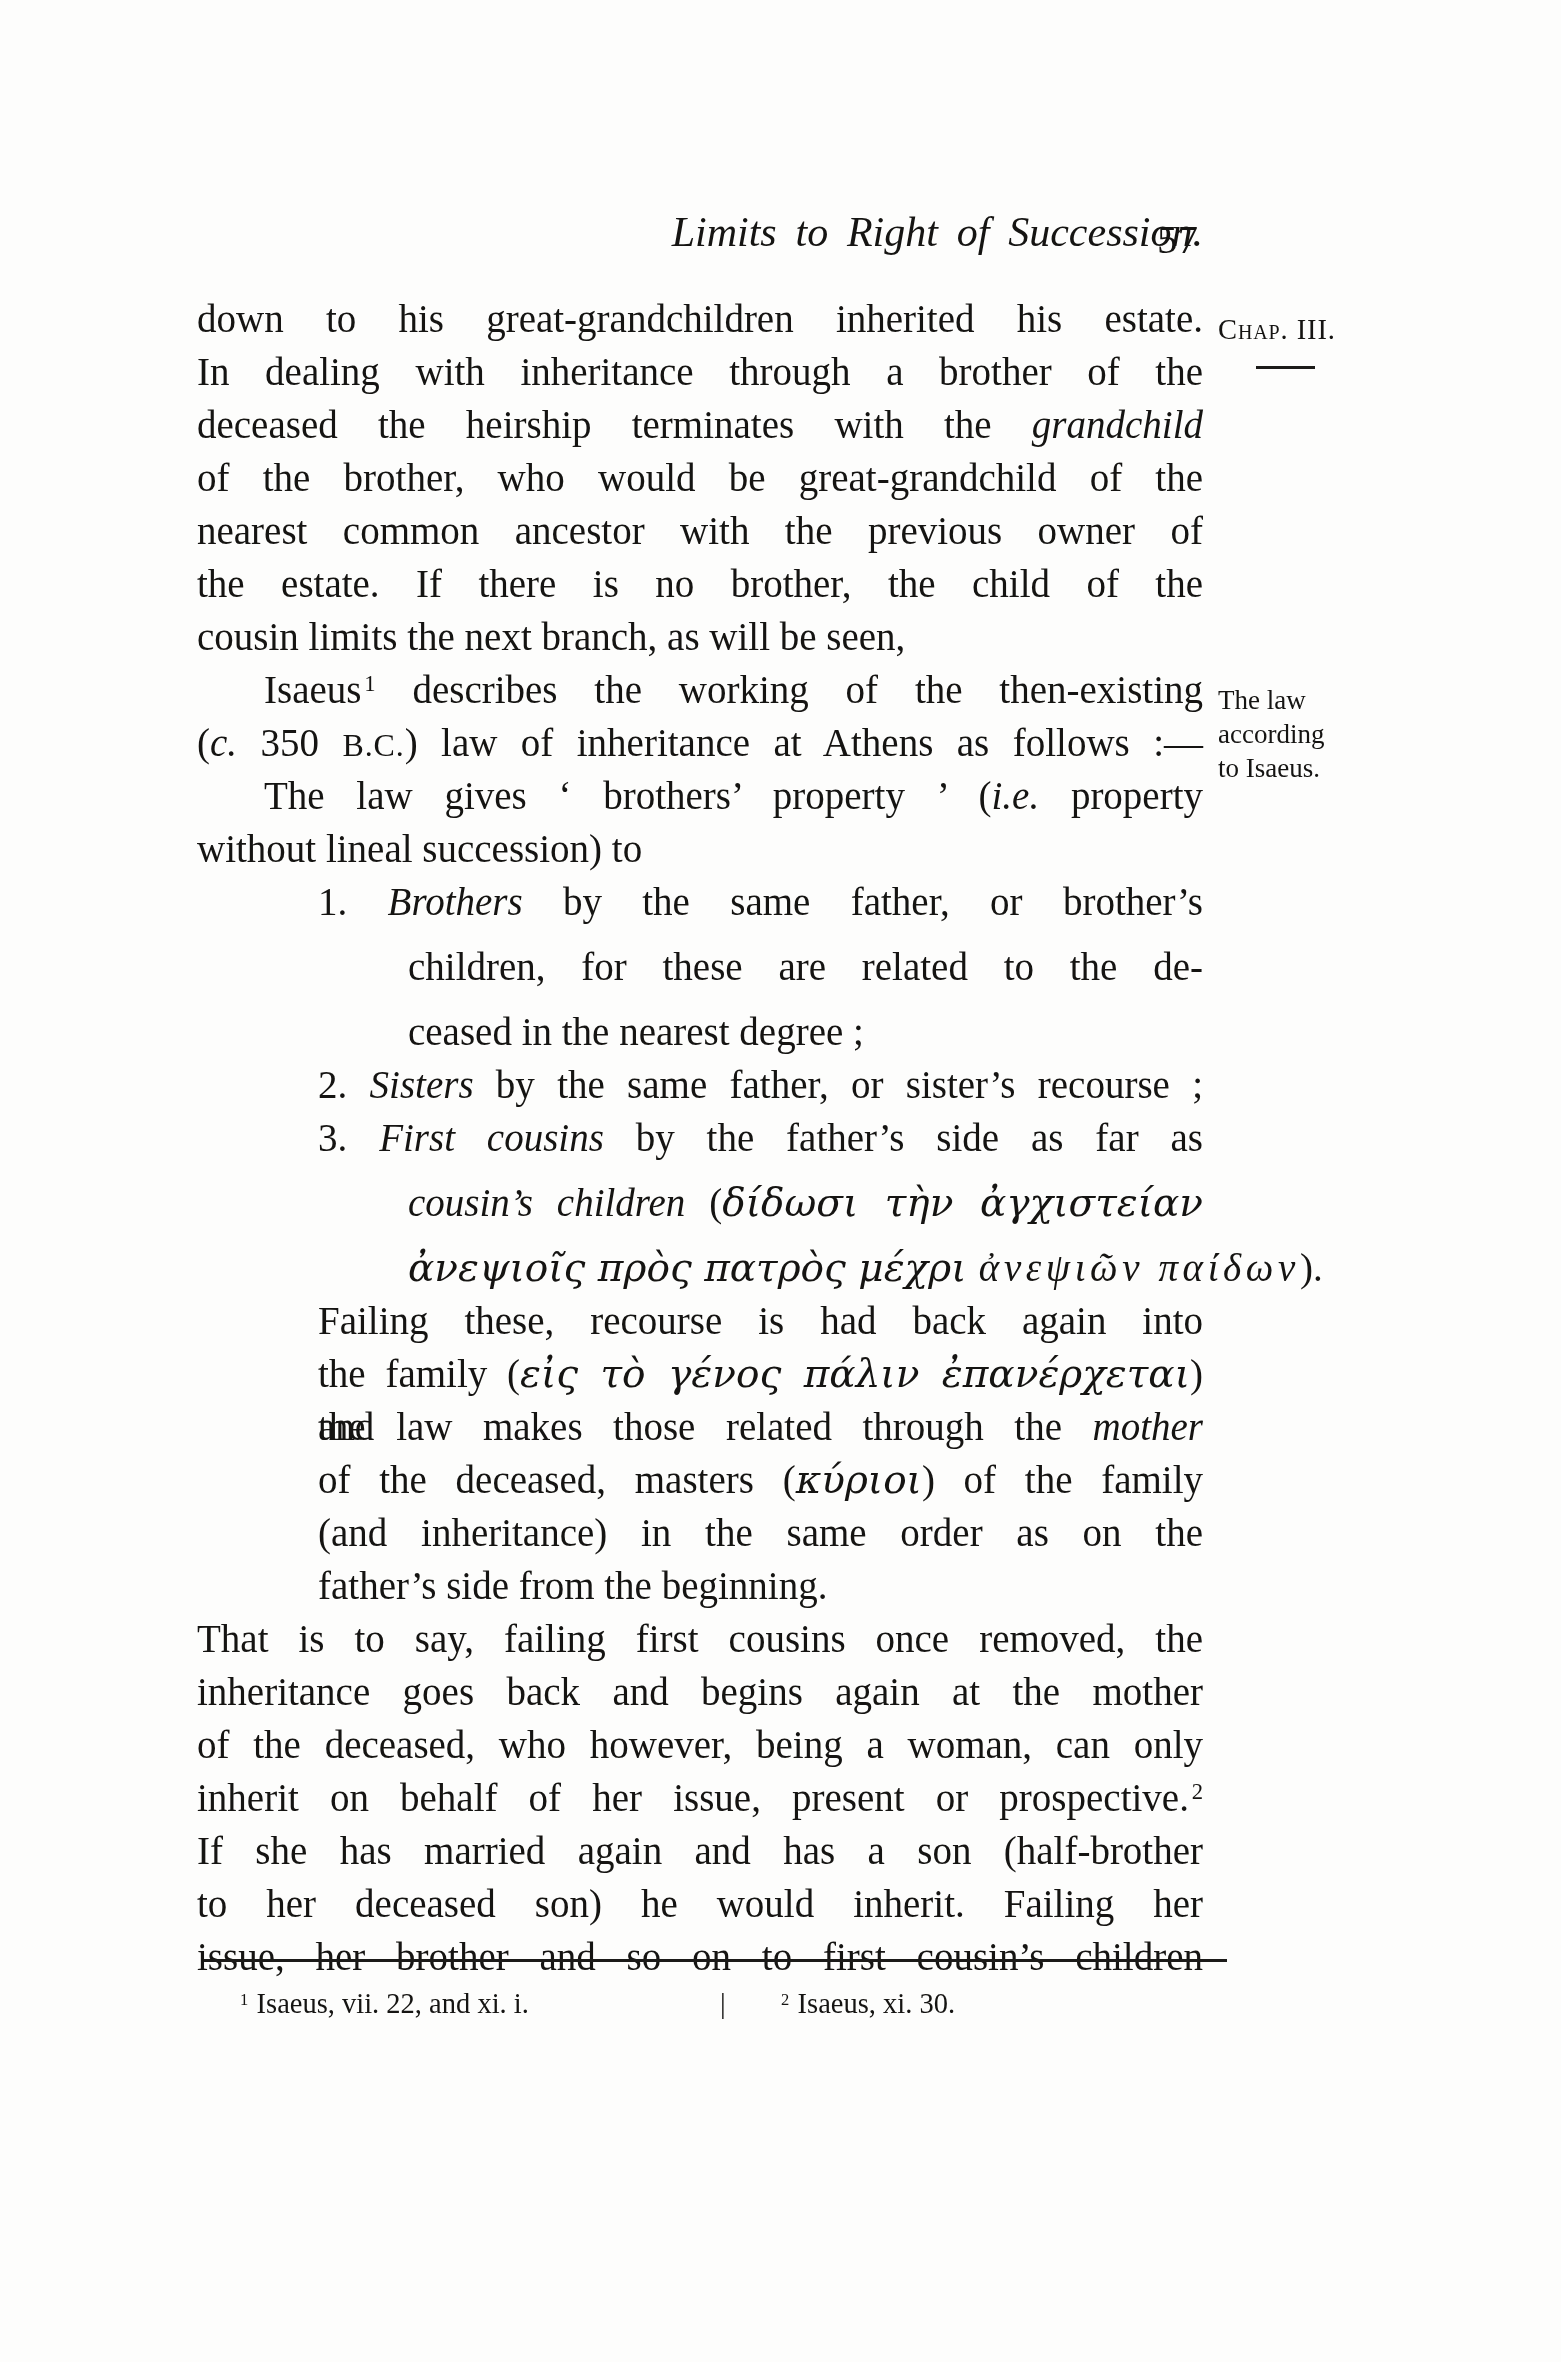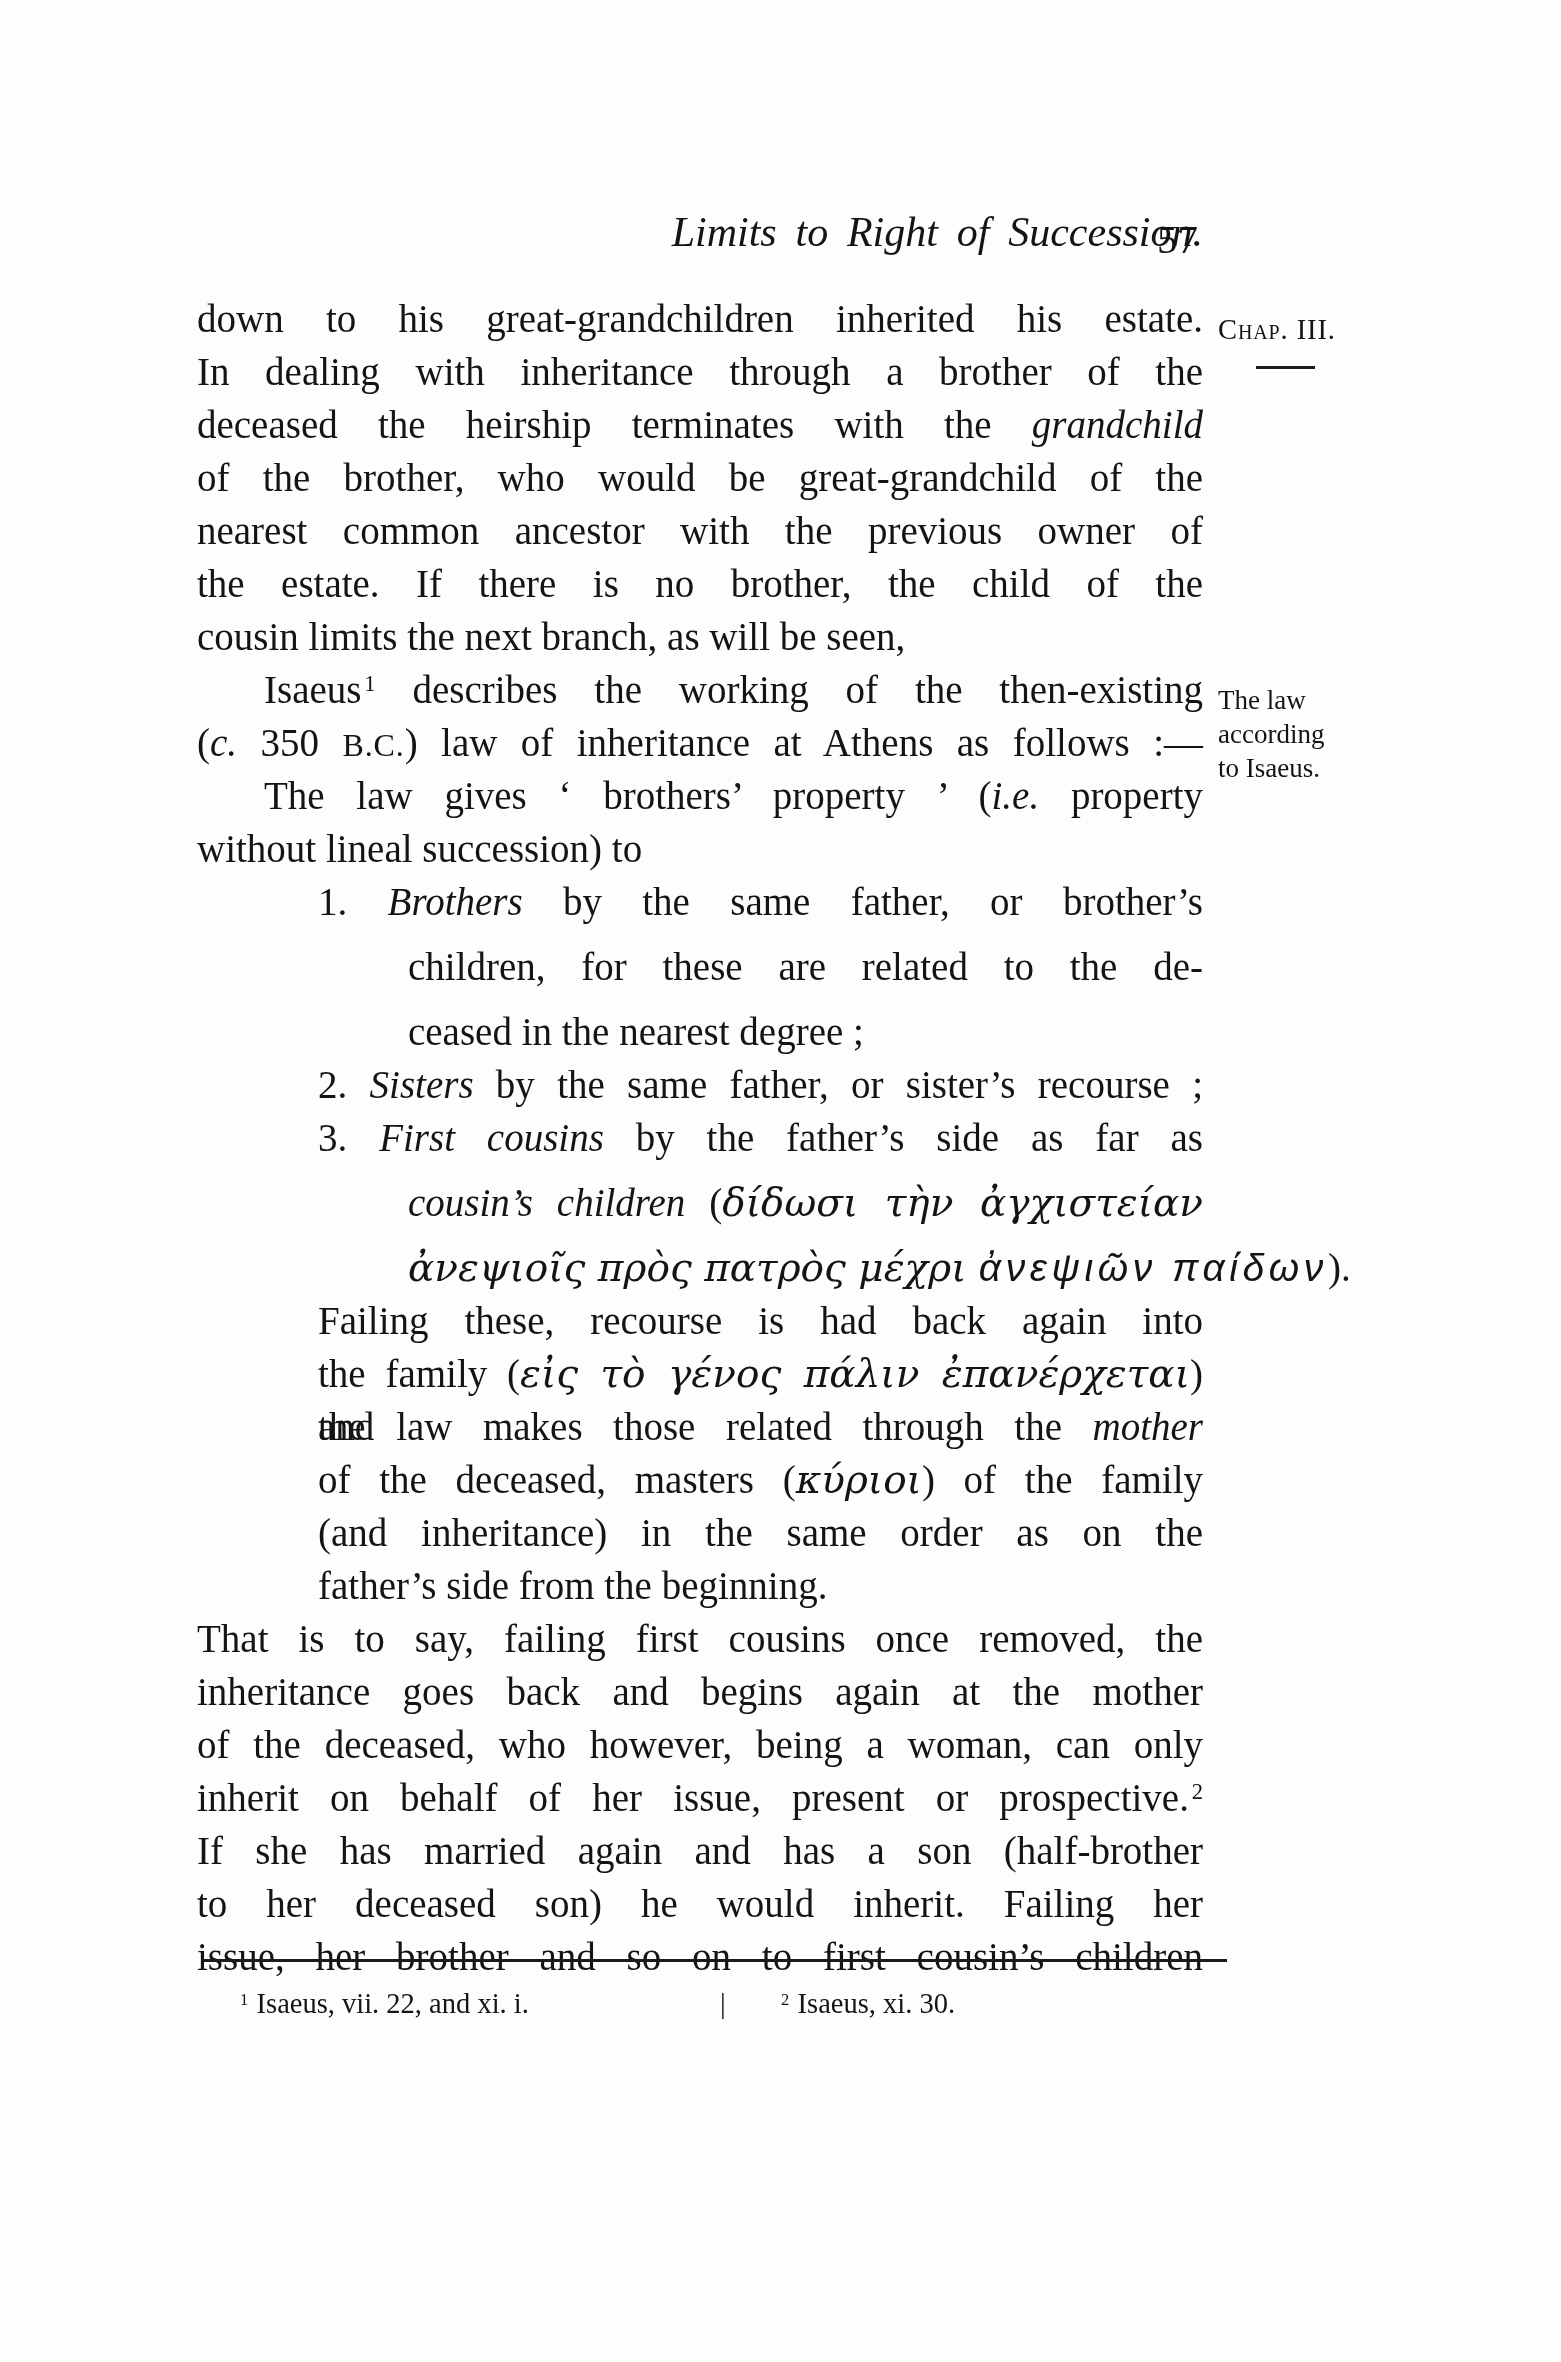--- a/index.html
+++ b/index.html
@@ -40,21 +40,21 @@
   }
   .line { height: 53px; }
   .j { text-align: justify; text-align-last: justify; }
   .ind-p    { padding-left: 67px; }
   .ind-list { padding-left: 121px; }
   .ind-cont { padding-left: 211px; margin-top: 12px; }
   .nowrap   { white-space: nowrap; }
 
   .it { font-style: italic; }
   .gk { font-style: italic; font-family: "DejaVu Serif", serif; }
-  .gk-sp { font-style: italic; font-family: Liberation Sans, sans-serif; letter-spacing: 4.6px; }
+  .gk-sp { font-style: italic; font-family: Liberation Serif, serif; letter-spacing: 4.6px; }
   .sc { font-size: 0.82em; letter-spacing: 0.9px; }
   .sup {
     font-size: 0.58em;
     vertical-align: 0.55em;
     line-height: 0;
     margin-left: 2.8px;
   }
 
   
   .margin-chapter {

